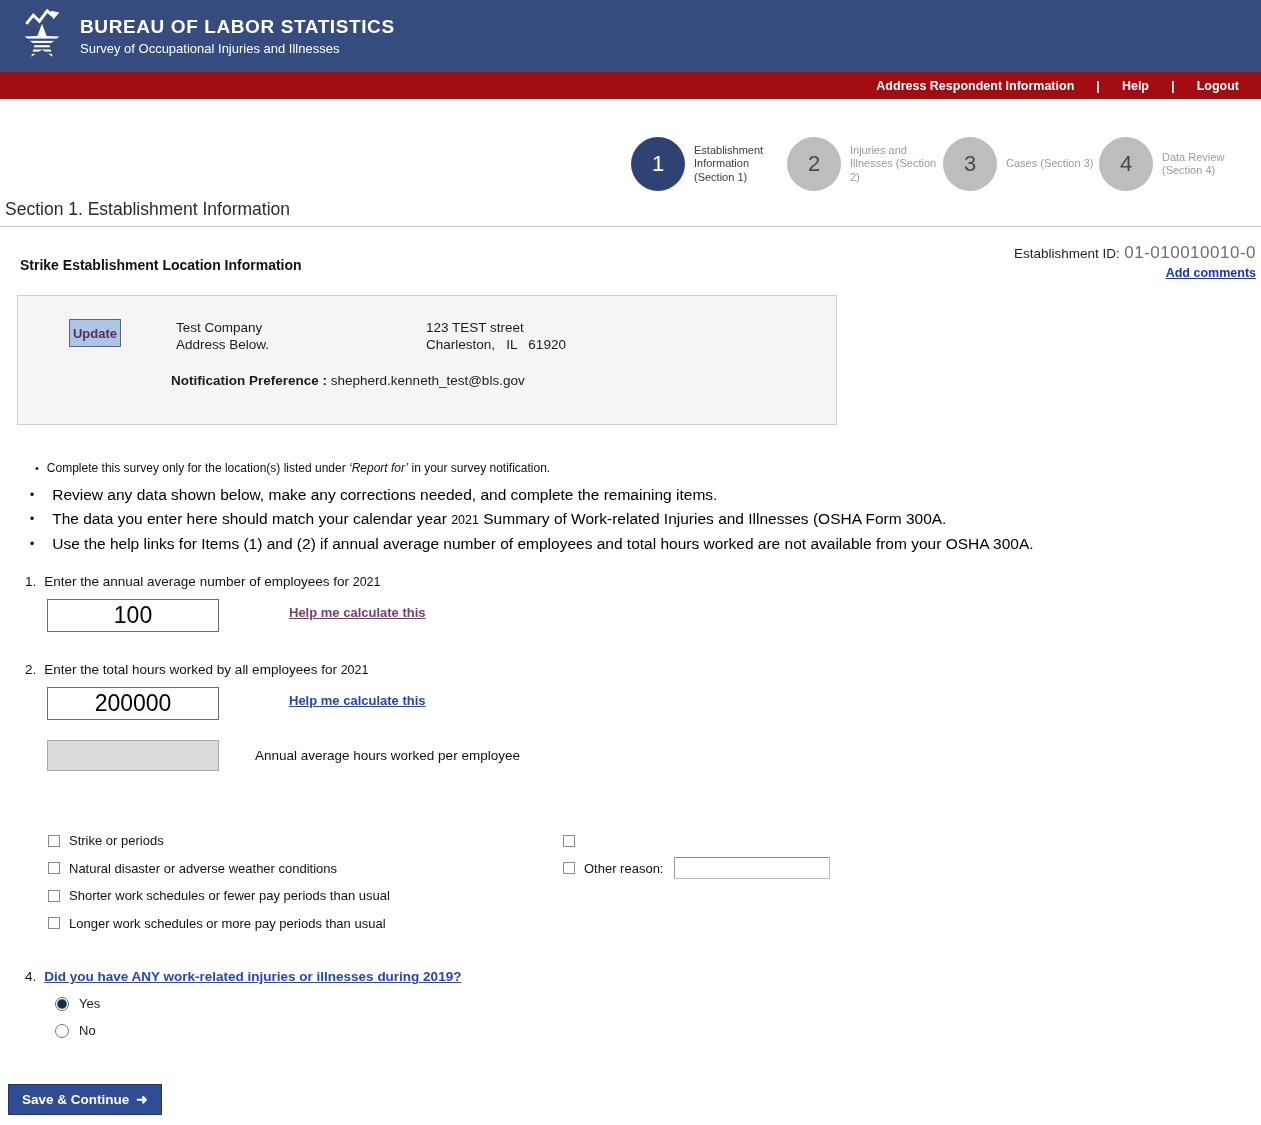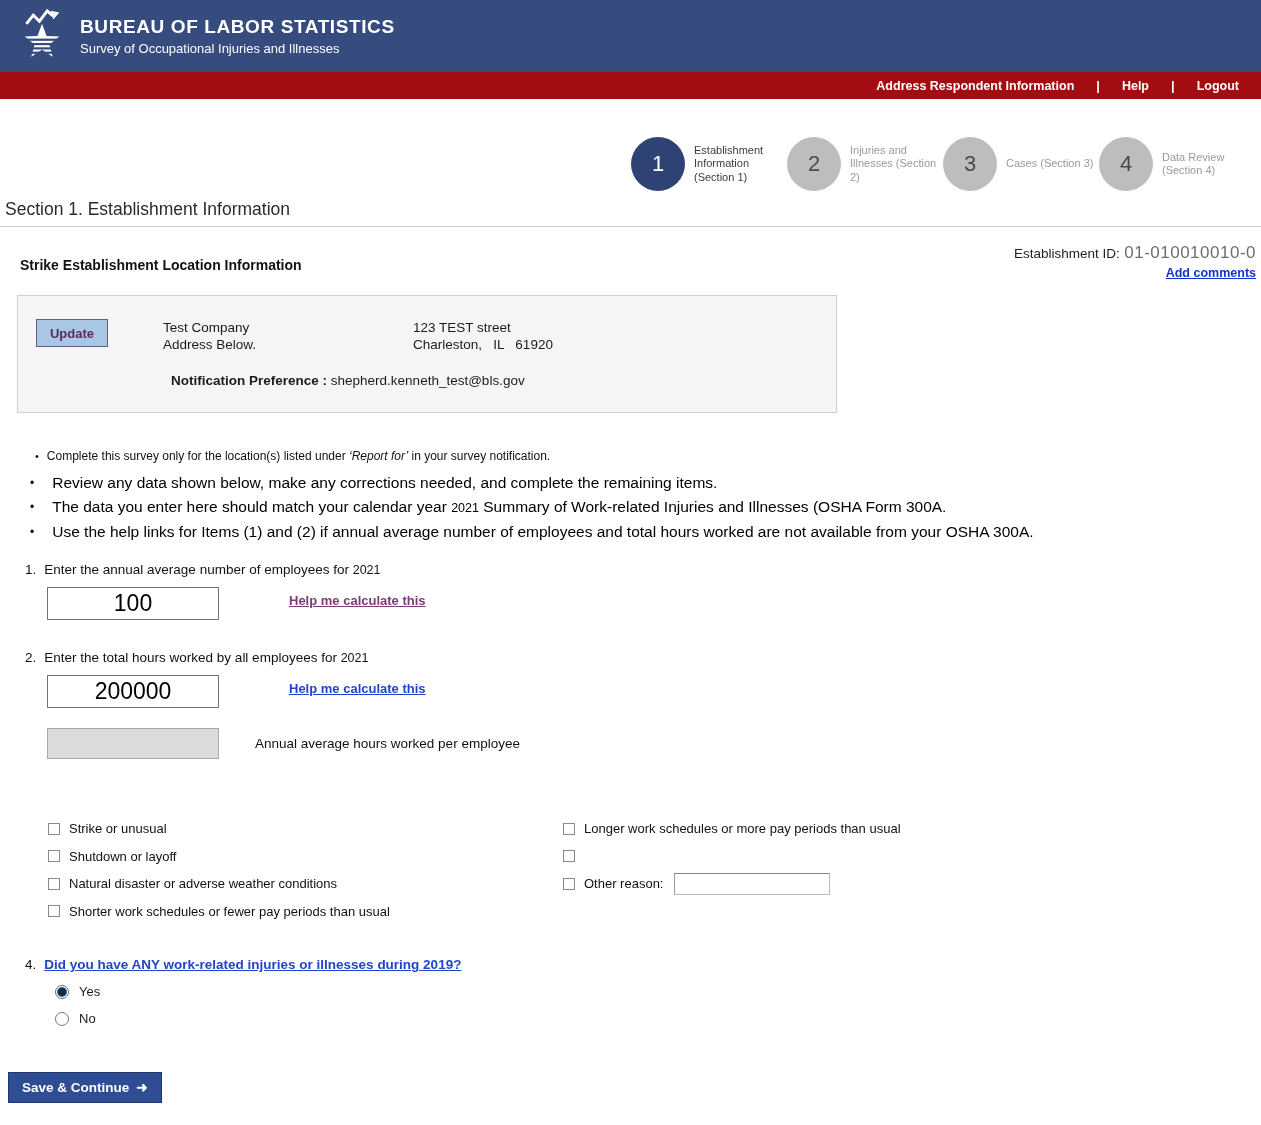--- a/index.html
+++ b/index.html
@@ -88,33 +88,33 @@
   
   .info-box {
     margin:14px 0 0 17px;
     width:820px;
     background:#F5F5F5;
     border:1px solid #CFCFCF;
     padding:23px 0 24px 0;
   }
   .info-box-row { display:flex; align-items:flex-start; }
   .update-btn {
-    margin-left:18px;
-    width:72px; height:28px;
+    margin-left:51px;
+    width:52px; height:28px;
     background:#A9C7E4;
     border:1.5px solid #6F5C86;
     color:#5D2A5D;
     font-size:13px; font-weight:600;
     cursor:pointer;
     font-family:"Liberation Sans", sans-serif;
   }
   .info-col1 { margin-left:55px; font-size:13.5px; line-height:17px; color:#1b1b1b; }
   .info-col2 { margin-left:157px; font-size:13.5px; line-height:17px; color:#1b1b1b; }
   .pre { white-space:pre; }
-  .notif-line { margin:20px 0 0 153px; font-size:13.5px; }
+  .notif-line { margin:20px 0 12px 153px; font-size:13.5px; }
   .notif-label { font-weight:bold; }
   
   .bullets { margin-top:36px; }
   .bullet-small {
     margin-left:35px;
     font-size:12px;
     color:#111;
   }
   .bullet-small .b-dot { margin-right:8px; font-size:11px; }
   .bullet-big {
@@ -345,25 +345,21 @@
     <input class="disabled-input" type="text" disabled="" style="">
     <span class="avg-label">Annual average hours worked per employee</span>
   </div>
 </div>
 
 
 <div class="q3-block">
   <div class="check-grid">
     <div class="check-item">
       <span class="checkbox"></span>
-      <span>Strike or unusual</span>
-    </div>
-    <div class="check-item">
-      <span class="checkbox"></span>
-      <span>Shutdown or layoff</span>
+      <span>Strike or periods</span>
     </div>
     <div class="check-item">
       <span class="checkbox"></span>
       <span>Natural disaster or adverse weather conditions</span>
     </div>
     <div class="check-item">
       <span class="checkbox"></span>
       <span>Shorter work schedules or fewer pay periods than usual</span>
     </div>
     <div class="check-item">

